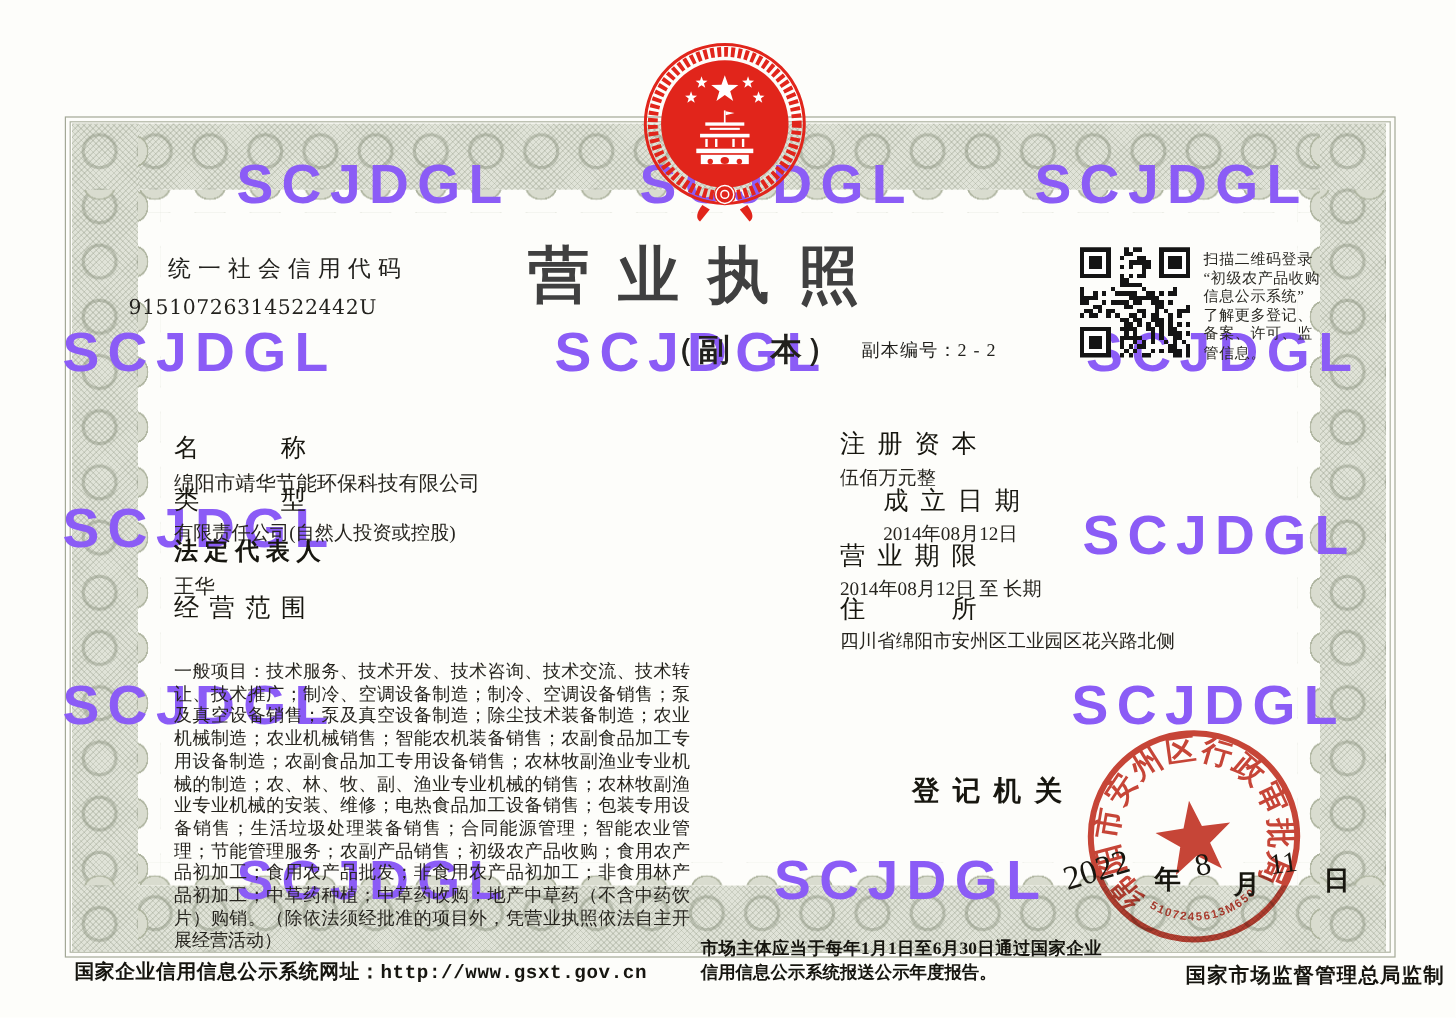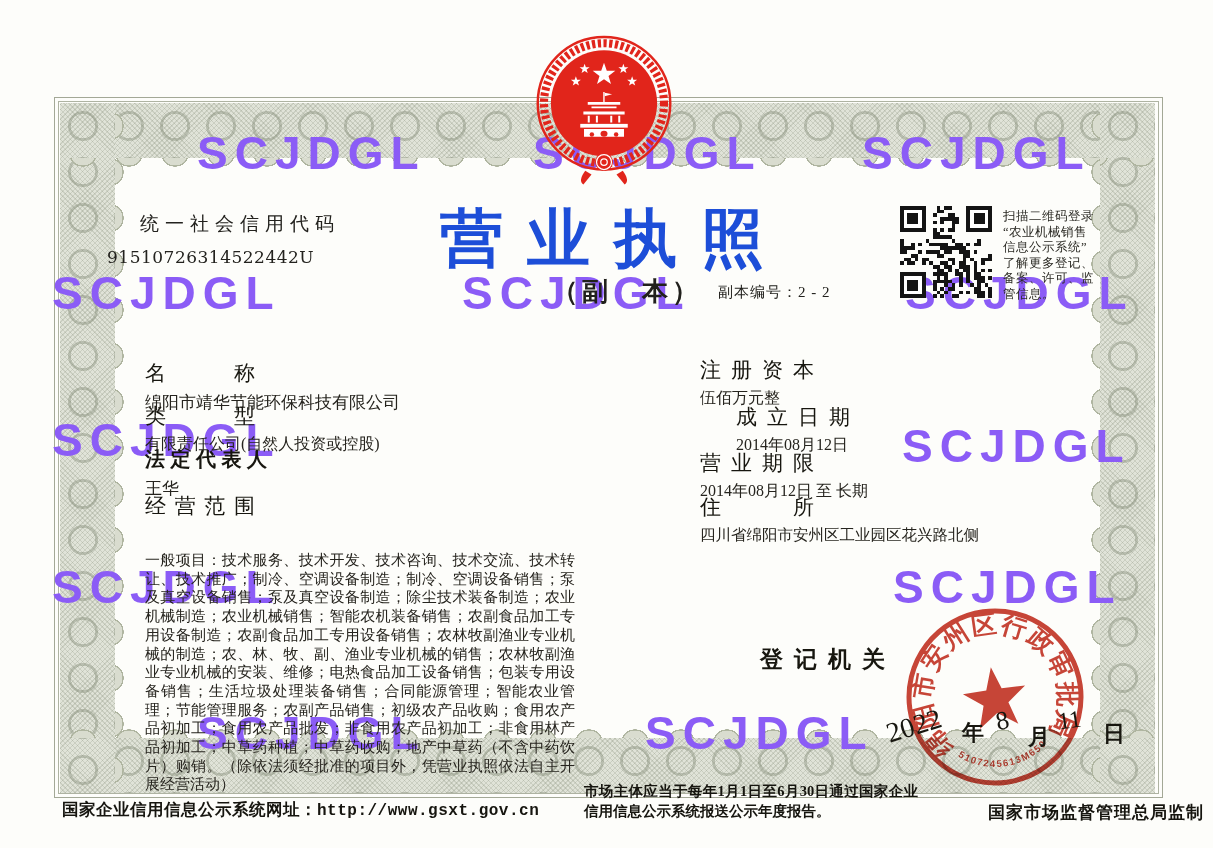--- a/index.html
+++ b/index.html
@@ -24,21 +24,21 @@
   .sc-left{left:115px;top:103px;width:19px;height:690px;background-image:radial-gradient(ellipse 17px 21px at -2px 23px,#d9dccf 55%,#aeb49f 56%,#aeb49f 62%,transparent 63%);background-size:19px 46px;background-repeat:repeat-y;}
   .sc-right{left:1081px;top:103px;width:19px;height:690px;background-image:radial-gradient(ellipse 17px 21px at 21px 23px,#d9dccf 55%,#aeb49f 56%,#aeb49f 62%,transparent 63%);background-size:19px 46px;background-repeat:repeat-y;}
   
   .wm{position:absolute;white-space:nowrap;z-index:1;}
   .wm.latin{font-family:"Liberation Sans","DejaVu Sans",sans-serif;font-weight:700;font-size:46px;letter-spacing:7px;color:#8b5cf6;}
   .wm.cjk{font-size:50px;font-weight:700;letter-spacing:14px;color:#e8e2d3;}
   
   .z3{z-index:3;}
   .credit-label{left:140px;top:211px;font-size:19px;letter-spacing:6px;color:#23221e;}
   .credit-code{left:107px;top:247px;font-size:17px;font-family:"DejaVu Serif","Liberation Serif",serif;letter-spacing:.5px;color:#23221e;}
-  .title{left:440px;top:196px;font-size:63px;font-weight:700;letter-spacing:24px;color:#1d4ed8;}
+  .title{left:440px;top:196px;font-size:51px;font-weight:700;letter-spacing:24px;color:#404040;}
   .subtitle{left:552px;top:274px;font-size:26px;font-weight:600;letter-spacing:4px;color:#21201c;}
   .copyno{left:718px;top:283px;font-size:15px;color:#21201c;letter-spacing:1px;}
   .qrbox{left:900px;top:206px;width:92px;height:92px;}
   .qrcap{left:1003px;top:209px;font-size:12.5px;line-height:15.6px;color:#2a2923;letter-spacing:.5px;}
   
   .row{position:absolute;z-index:3;display:flex;align-items:flex-start;flex-direction:column;}
   .lbl{display:inline-block;text-align:justify;text-align-last:justify;font-size:21px;color:#17160f;flex:none;}
   .wL{width:110px;margin-right:6px;}
   .wR{width:114px;margin-right:8px;}
   .bold{font-weight:700;font-size:20px;}
@@ -313,21 +313,21 @@
         <rect x="72" y="0" width="28" height="28" fill="#141414"></rect>
         <rect x="76" y="4" width="20" height="20" fill="#ffffff"></rect>
         <rect x="80" y="8" width="12" height="12" fill="#141414"></rect>
         <rect x="0" y="72" width="28" height="28" fill="#141414"></rect>
         <rect x="4" y="76" width="20" height="20" fill="#ffffff"></rect>
         <rect x="8" y="80" width="12" height="12" fill="#141414"></rect>
       </svg>
   </div>
   <div class="abs qrcap z3">
     <div>扫描二维码登录</div>
-    <div>“农业机械销售</div>
+    <div>“初级农产品收购</div>
     <div>信息公示系统”</div>
     <div>了解更多登记、</div>
     <div>备案、许可、监</div>
     <div>管信息。</div>
   </div>
 
   <div class="row" style="left:145px;top:359px;">
     <span class="lbl wL">名称</span>
     <span class="val val-lg">绵阳市靖华节能环保科技有限公司</span>
   </div>

